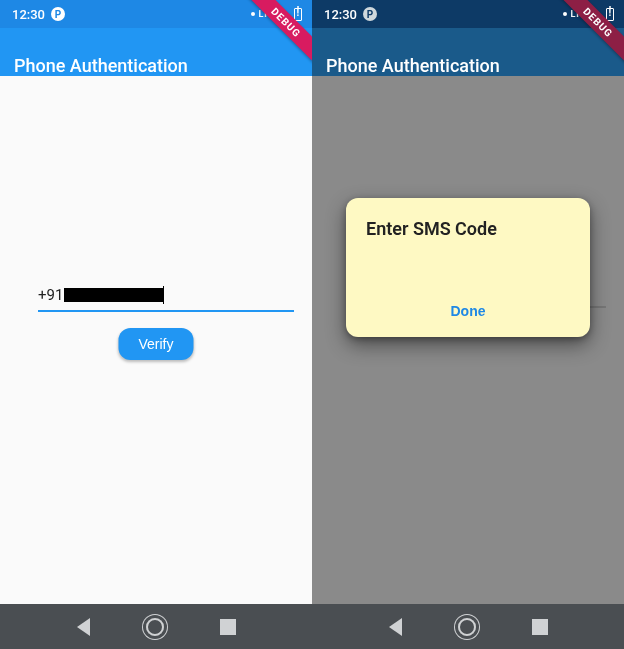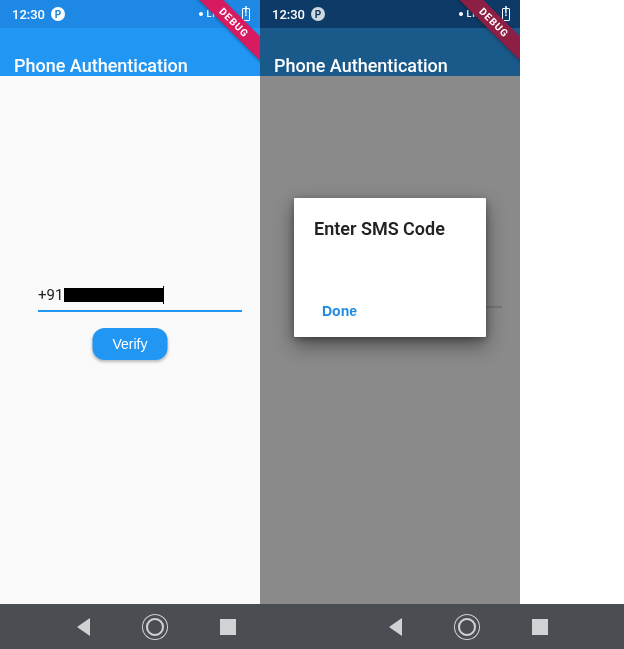--- a/index.html
+++ b/index.html
@@ -5,21 +5,21 @@
   * { box-sizing: border-box; margin: 0; padding: 0; }
   body {
     font-family: Roboto, -apple-system, BlinkMacSystemFont, "Segoe UI", Arial, sans-serif;
     background: #fff;
     width: 624px;
     height: 649px;
     overflow: hidden;
   }
   .screens {
     display: flex;
-    width: 520px;
+    width: 624px;
     height: 604px;
   }
   .screen {
     width: 312px;
     height: 604px;
     position: relative;
     background: #fafafa;
     overflow: hidden;
   }
   
@@ -126,40 +126,40 @@
   }
   
   .scrim {
     position:absolute; inset:0;
     background: rgba(0,0,0,0.0);
   }
   .dialog {
     position:absolute;
     left: 34px; right: 34px;
     top: 122px;
-    background:#ffffff;
-    border-radius: 1px;
+    background:#fef9c3;
+    border-radius: 12px;
     box-shadow: 0 8px 20px rgba(0,0,0,0.45), 0 2px 6px rgba(0,0,0,0.3);
     padding: 20px 20px 12px 20px;
   }
   .dialog-title {
     font-size: 18px; font-weight: 600; color:#222;
     margin-bottom: 18px;
   }
   .sms-field {
     border: none;
     border-bottom: 2px solid #2196f3;
     width: 100%;
     font-size: 15px;
     padding: 2px 0 6px 0;
     outline: none;
     color:#222;
   }
   .dialog-actions {
-    display:flex; justify-content:flex-start;
+    display:flex; justify-content:center;
     margin-top: 58px;
   }
   .done-btn {
     background:none; border:none;
     color:#1e88e5; font-weight:600; font-size:14px;
     padding: 6px 8px;
     cursor:pointer;
   }
   
   .nav-bar {

